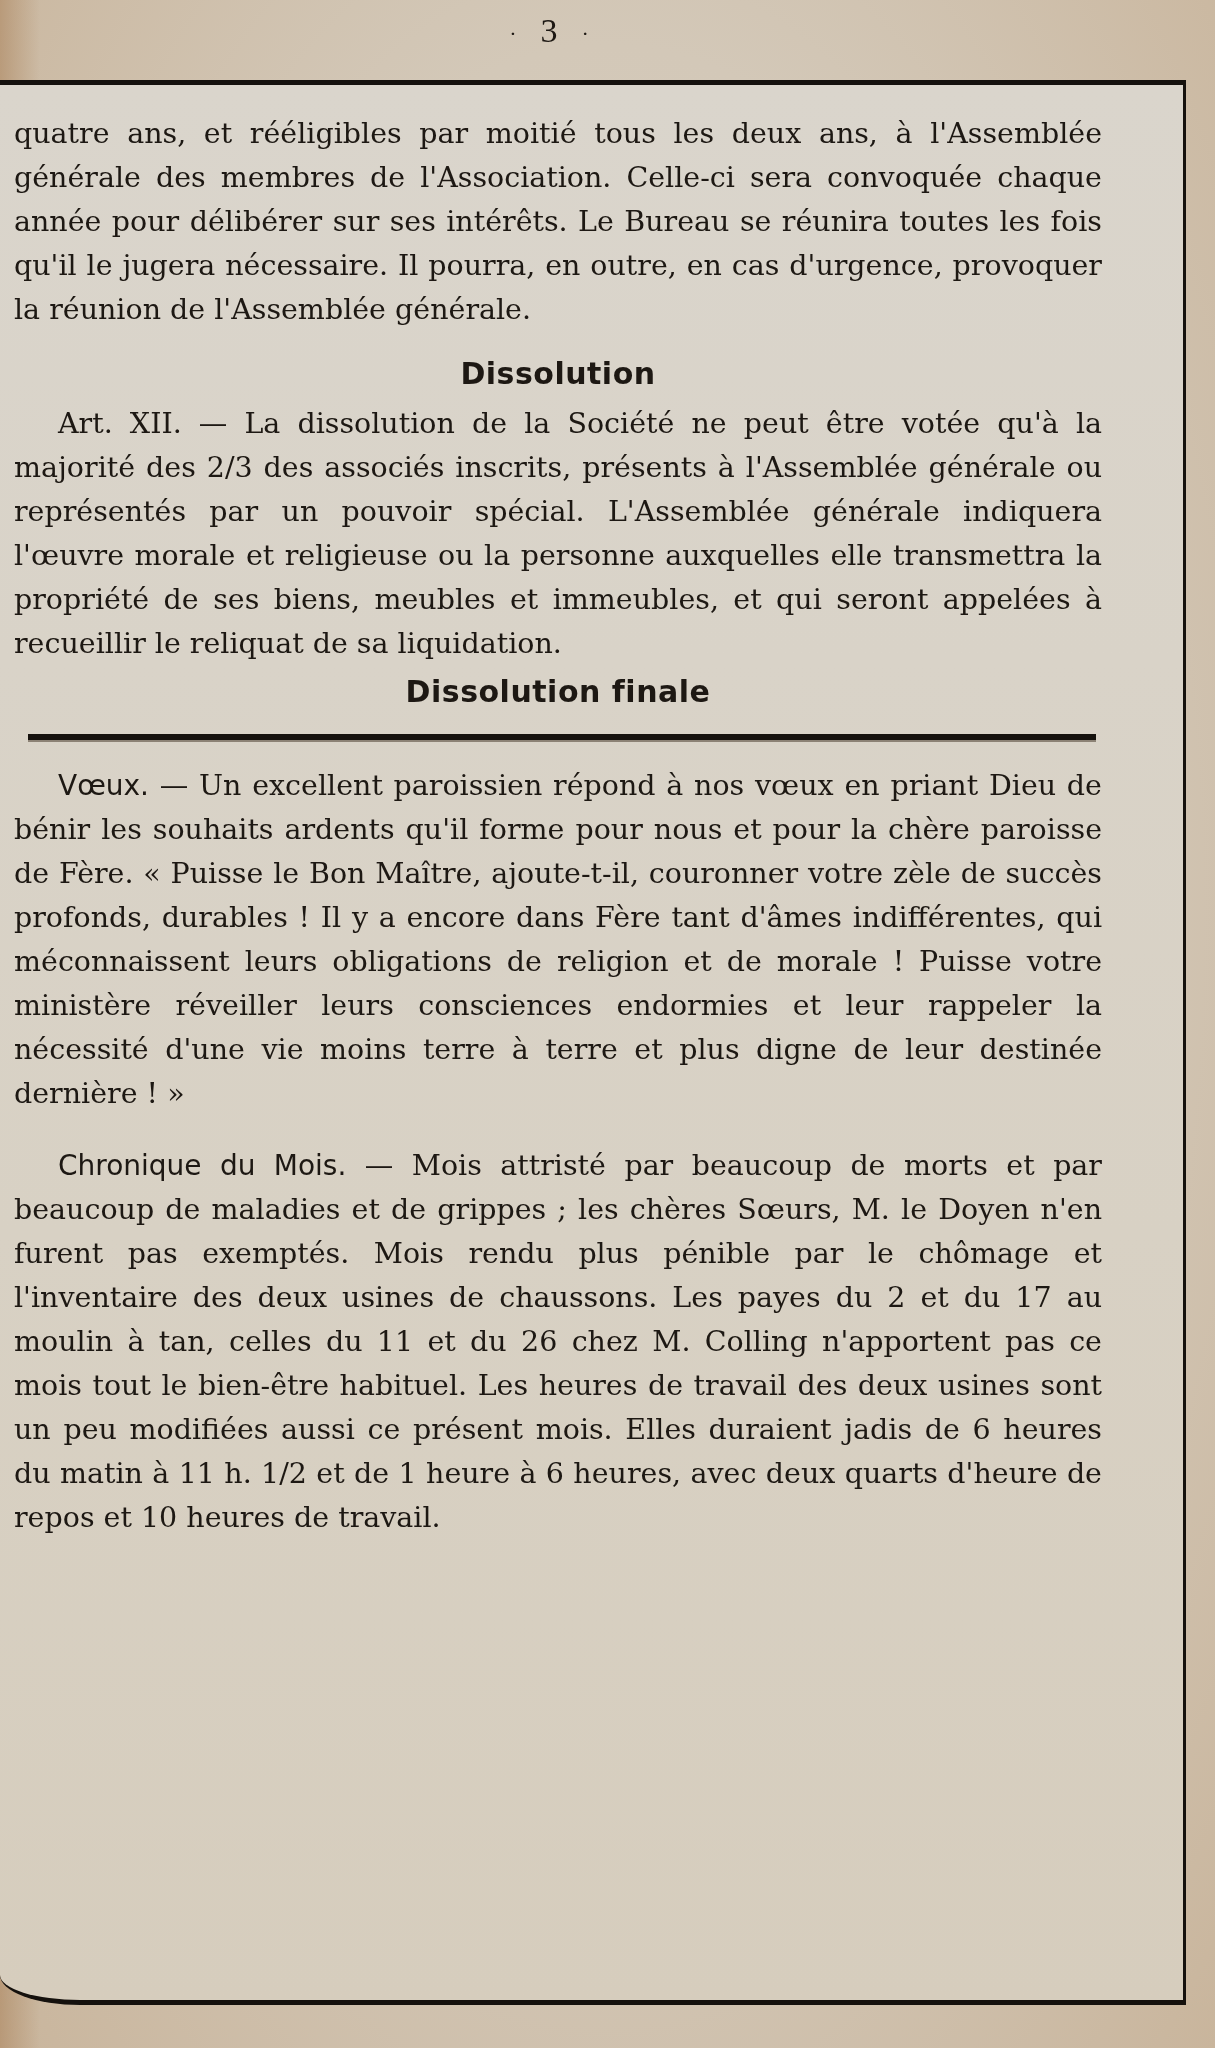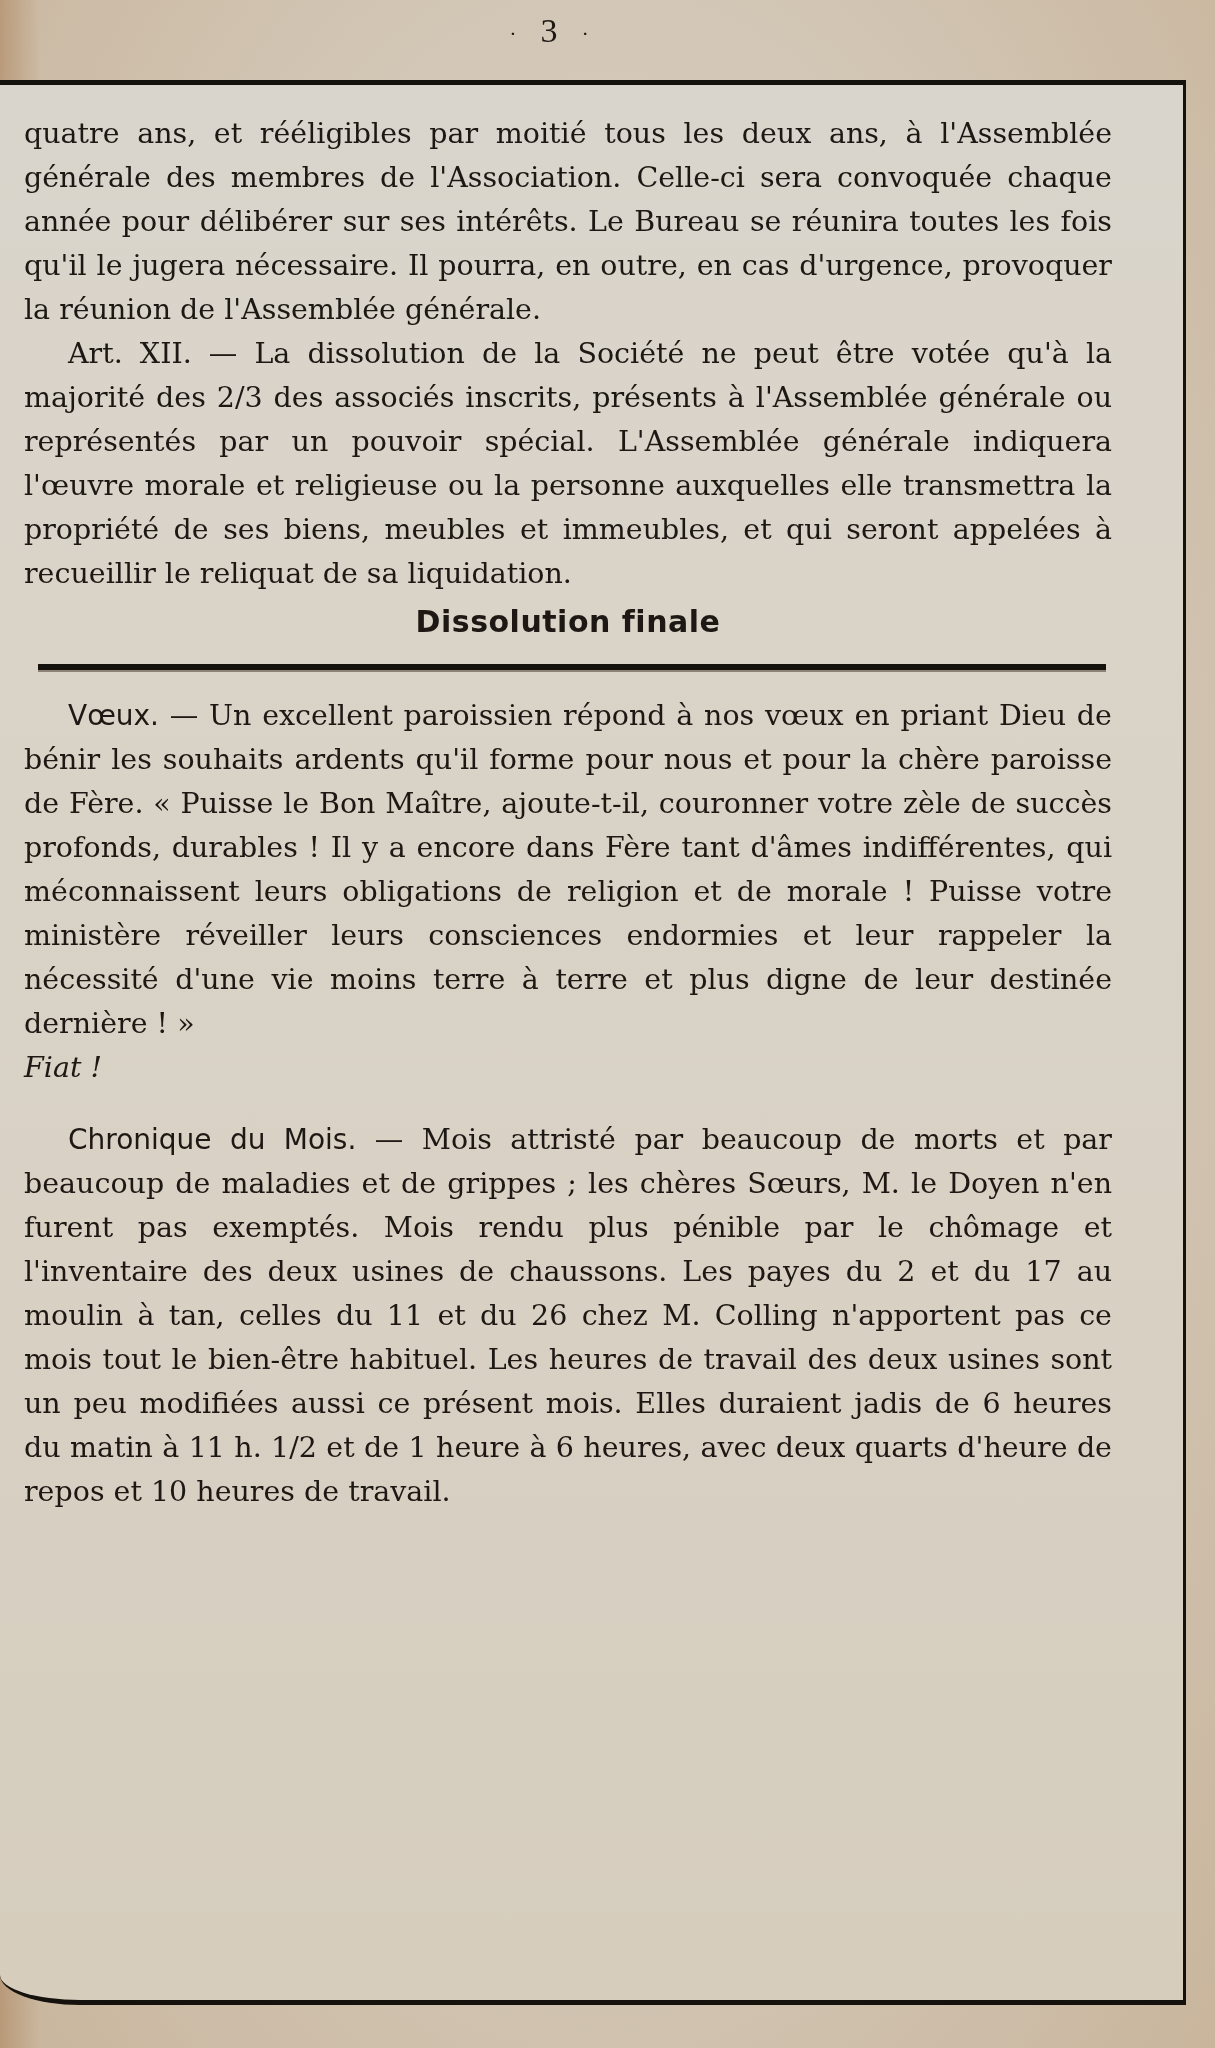--- a/index.html
+++ b/index.html
@@ -22,21 +22,21 @@
   .frame {
     position: absolute; left: 0; top: 80px; width: 1186px; height: 1925px;
     border-top: 5px solid #15110d;
     border-right: 3px solid #15110d;
     border-bottom: 5px solid #15110d;
     border-bottom-left-radius: 80px 30px;
     box-sizing: border-box;
     background: linear-gradient(#dad5cc, #d8d1c4 60%, #d6cdbd);
   }
   .content {
-    position: absolute; left: 24px; top: 112px; width: 1088px;
+    position: absolute; left: 14px; top: 112px; width: 1088px;
     font-size: 28.5px; line-height: 44px;
     text-align: justify;
   }
   .content p { margin: 0; }
   .indent { text-indent: 44px; }
   .section-heading {
     text-align: center; font-weight: bold;
     font-family: "DejaVu Sans", sans-serif; font-size: 30px;
     margin: 20px 0 6px 0 !important; letter-spacing: 0.5px;
   }
@@ -57,25 +57,25 @@
 
 <div class="page-number">
   <span class="dot">·</span><span>3</span><span class="dot">·</span>
 </div>
 
 <div class="frame"></div>
 
 <div class="content">
   <p>quatre ans, et rééligibles par moitié tous les deux ans, à l'Assemblée générale des membres de l'Association. Celle-ci sera convoquée chaque année pour délibérer sur ses intérêts. Le Bureau se réunira toutes les fois qu'il le jugera nécessaire. Il pourra, en outre, en cas d'urgence, provoquer la réunion de l'Assemblée générale.</p>
 
+  <p class="section-heading">Dissolution</p>
   <p class="indent">Art. XII. — La dissolution de la Société ne peut être votée qu'à la majorité des 2/3 des associés inscrits, présents à l'Assemblée générale ou représentés par un pouvoir spécial. L'Assemblée générale indiquera l'œuvre morale et religieuse ou la personne auxquelles elle transmettra la propriété de ses biens, meubles et immeubles, et qui seront appelées à recueillir le reliquat de sa liquidation.</p>
 
   <p class="section-heading tight">Dissolution finale</p>
 
   <div class="rule"></div>
 
   <p class="indent"><span class="lead">Vœux.</span><span> — Un excellent paroissien répond à nos vœux en priant Dieu de bénir les souhaits ardents qu'il forme pour nous et pour la chère paroisse de Fère. « Puisse le Bon Maître, ajoute-t-il, couronner votre zèle de succès profonds, durables ! Il y a encore dans Fère tant d'âmes indifférentes, qui méconnaissent leurs obligations de religion et de morale ! Puisse votre ministère réveiller leurs consciences endormies et leur rappeler la nécessité d'une vie moins terre à terre et plus digne de leur destinée dernière ! »</span></p>
-  <p class="fiat">Fiat !</p>
 
   <div class="gap"></div>
 
   <p class="indent"><span class="lead">Chronique du Mois.</span><span> — Mois attristé par beaucoup de morts et par beaucoup de maladies et de grippes ; les chères Sœurs, M. le Doyen n'en furent pas exemptés. Mois rendu plus pénible par le chômage et l'inventaire des deux usines de chaussons. Les payes du 2 et du 17 au moulin à tan, celles du 11 et du 26 chez M. Colling n'apportent pas ce mois tout le bien-être habituel. Les heures de travail des deux usines sont un peu modifiées aussi ce présent mois. Elles duraient jadis de 6 heures du matin à 11 h. 1/2 et de 1 heure à 6 heures, avec deux quarts d'heure de repos et 10 heures de travail.</span></p>
 </div>
 
 </body></html>

